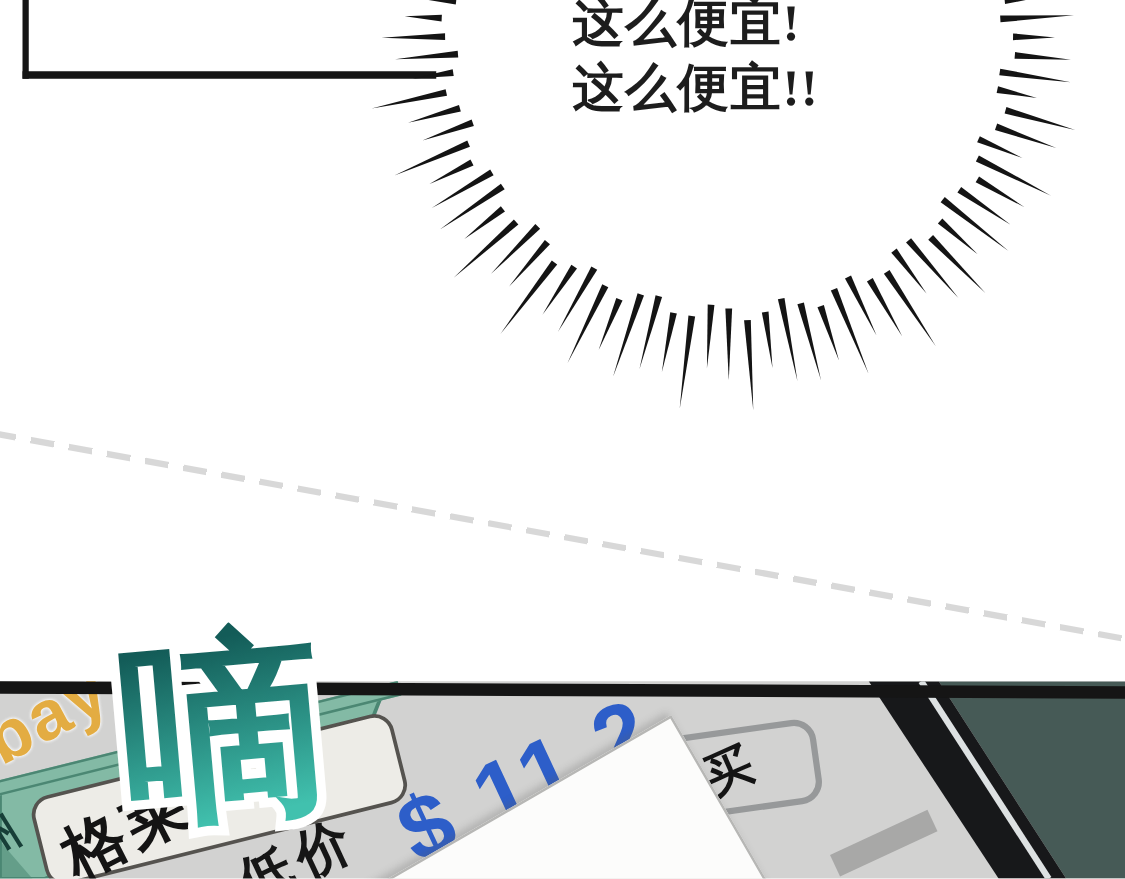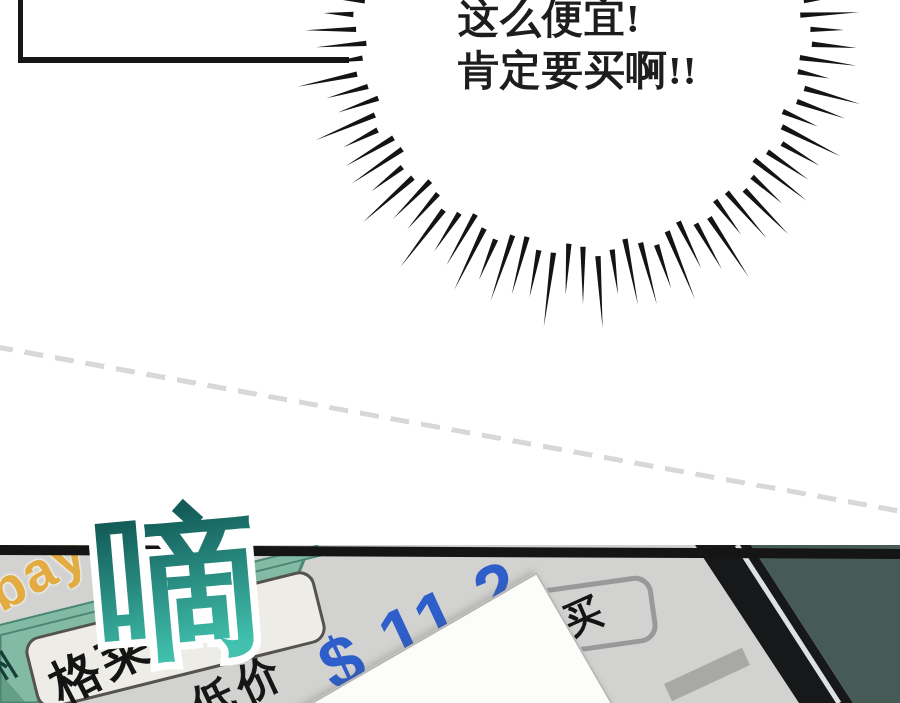--- a/index.html
+++ b/index.html
@@ -136,21 +136,21 @@
         <polygon points="366.1505698492646,40.629843101859116 316.1147789375277,47.339132407917596 366.58095986701875,46.01266433543335"></polygon>
         <polygon points="356.0325571854403,26.695376167610963 305.1516820268164,30.156911227908573 356.1133379833227,32.09477191738644"></polygon>
         <polygon points="353.50680080063427,11.84311010336424 323.75196833648977,13.061468642150603 353.23763301806645,17.236397477946422"></polygon>
         <polygon points="365.22758620179576,-1.8049413414311513 308.23540235368483,-5.6525067192712335 364.60960061412044,3.5595804278811496"></polygon>
         <polygon points="367.7654663248009,-15.803407950215389 327.56605758519436,-20.354426284426665 366.8012590928883,-10.490188171782789"></polygon>
         <polygon points="360.7734125449102,-32.189968028077644 325.2431233668829,-38.26600727003114 359.467034308672,-26.950371106187262"></polygon>
       </g>
   </svg>
   <div class="speech-text">
     <div>这么便宜!</div>
-    <div>肯定要买啊!!</div>
+    <div>这么便宜!!</div>
   </div>
 
   <div class="dashed-divider"></div>
 
   <div id="panel">
     <svg id="panel-svg" width="900" height="158" viewBox="0 0 900 158">
 
       <polygon points="751,0 900,0 900,158 853,158" fill="var(--slate)"></polygon>
 
       <polygon points="695,0 751,0 853,158 799,158" fill="var(--edge-black)"></polygon>

